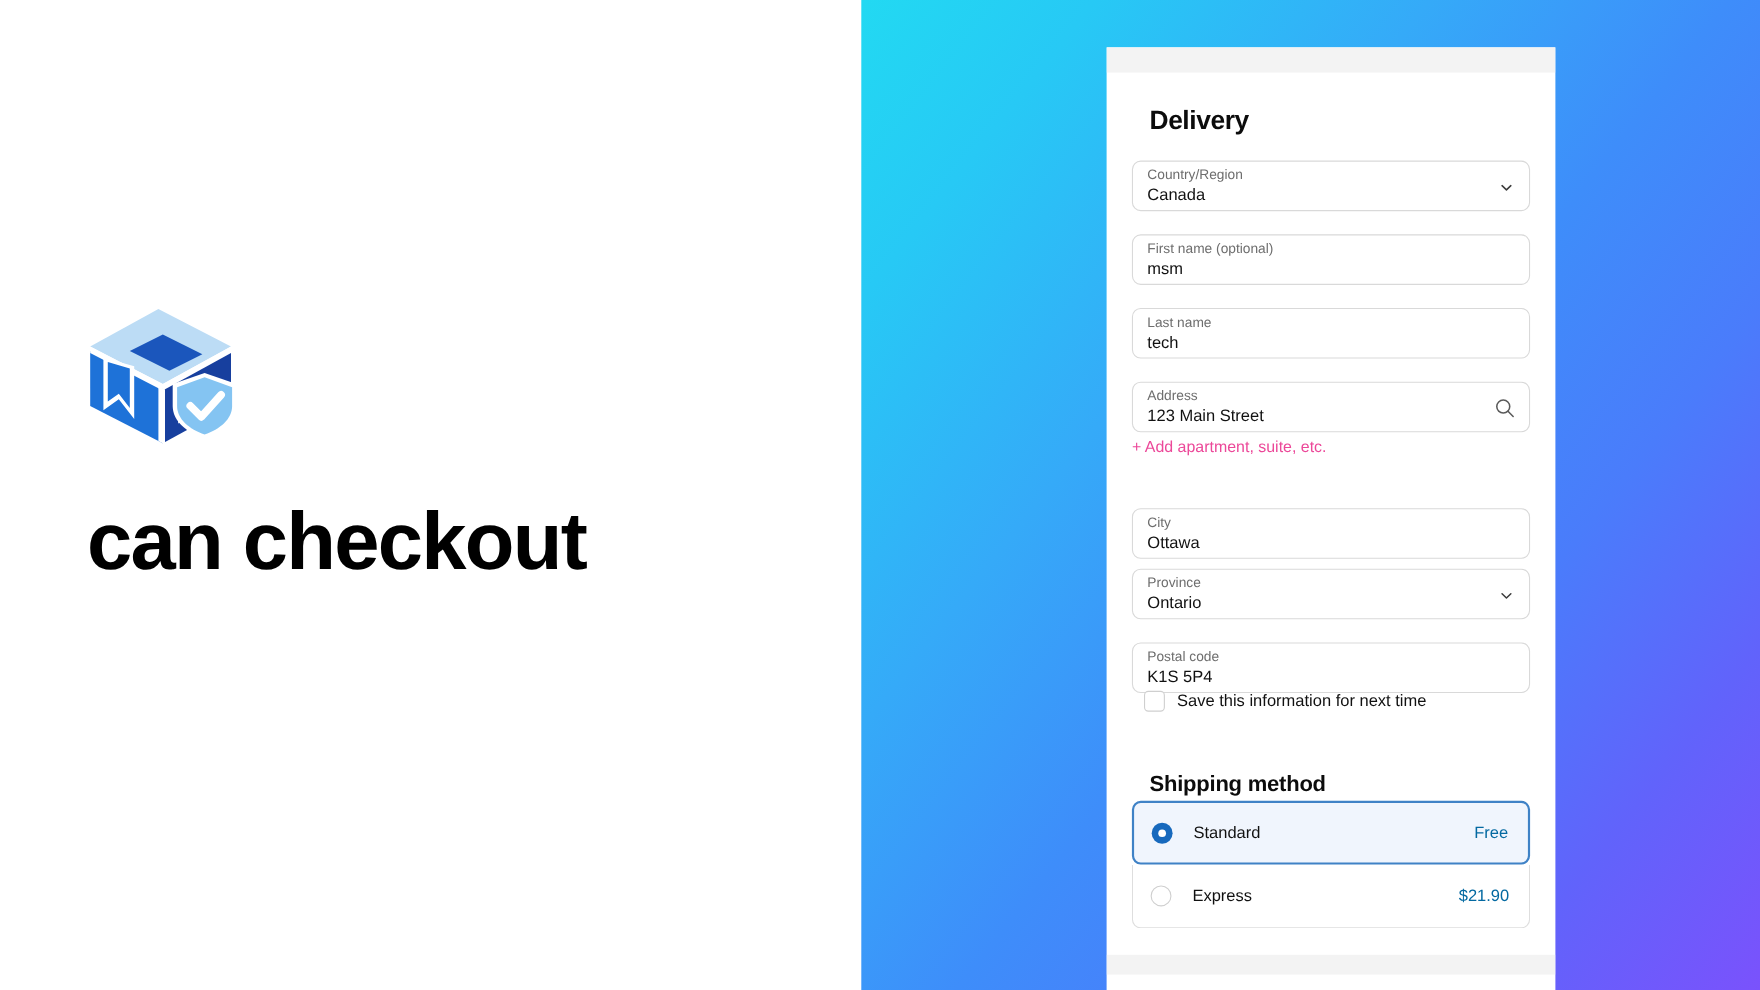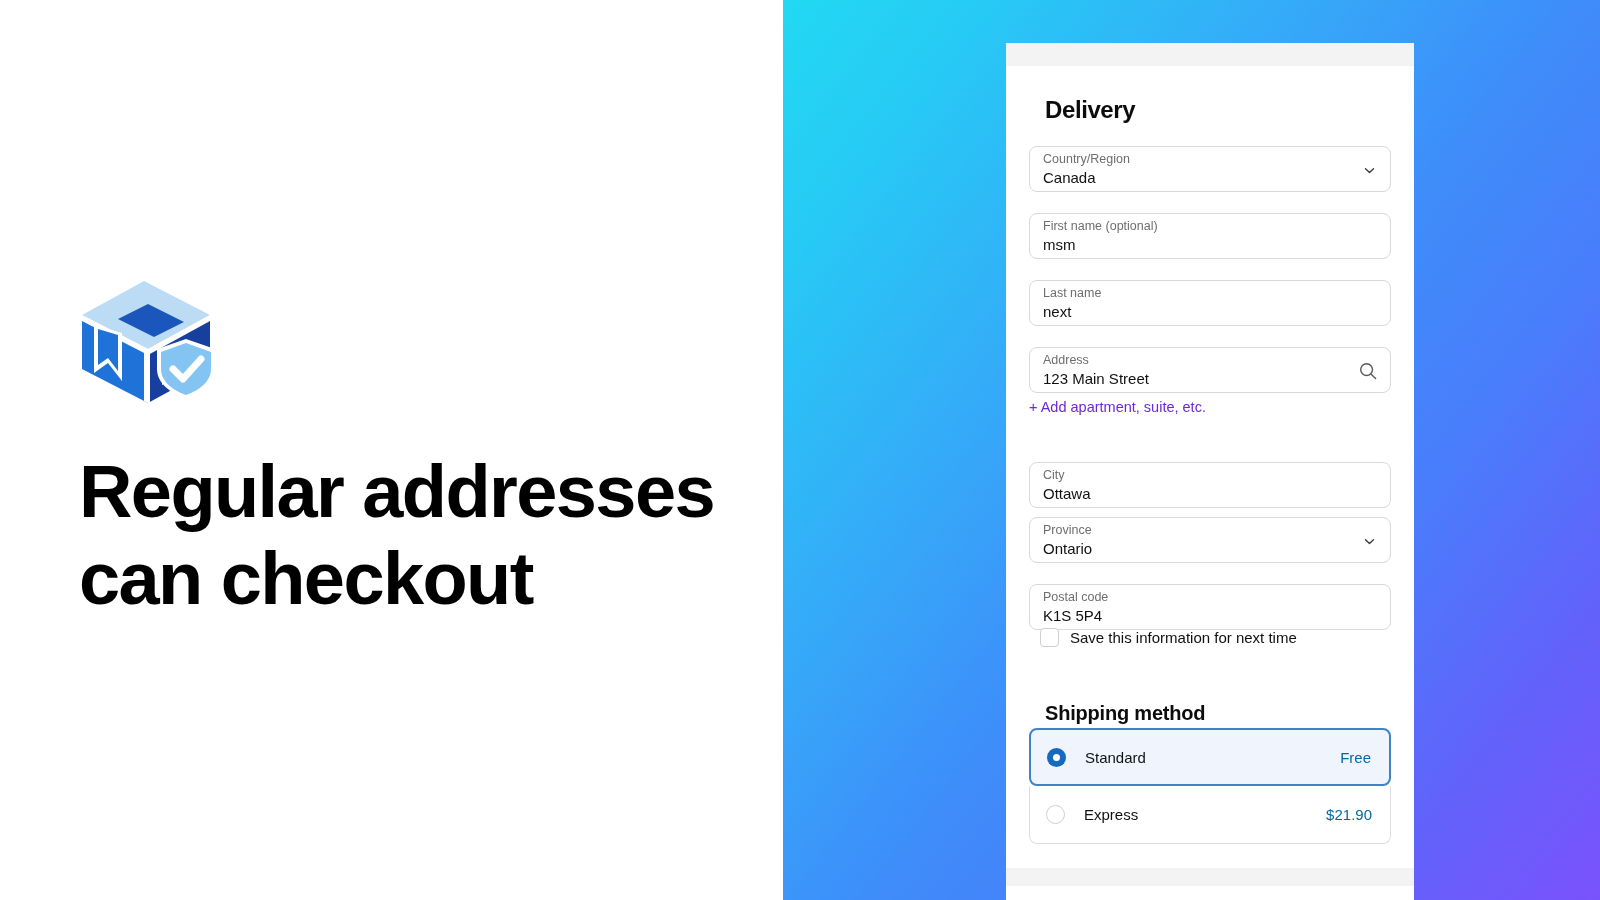--- a/index.html
+++ b/index.html
@@ -162,21 +162,21 @@
     width: 20px;
     height: 20px;
   }
   .mag svg { display: block; }
 
   .add-apt {
     position: absolute;
     left: 23px;
     top: 333px;
     font-size: 14.5px;
-    color: #6d28d9;
+    color: #ec4899;
     white-space: nowrap;
     cursor: pointer;
     text-align: center;
   }
 
   
   .save-row {
     position: absolute;
     left: 34px;
     top: 562px;
@@ -292,21 +292,20 @@
         <polygon points="84,100 112,84 112,92 84,108" fill="#ffffff"></polygon>
 
         <path d="M108,62 L137,72 L137,92 C137,106 124,116 108,122 C92,116 79,106 79,92 L79,72 Z" fill="#ffffff"></path>
         <path d="M108,66 L133,75 L133,92 C133,104 122,113 108,118 C94,113 83,104 83,92 L83,75 Z" fill="#84c4f2"></path>
 
         <path d="M95,92 L105,102 L123,82" fill="none" stroke="#ffffff" stroke-width="7" stroke-linecap="round" stroke-linejoin="round"></path>
       </svg>
     </div>
 
     <h1 class="headline">
-      <span class="hl-line">Regular addresses</span>
       <span class="hl-line">can checkout</span>
     </h1>
   </div>
 
   <div class="gradient-panel"></div>
 
   <div class="checkout-card">
     <div class="card-topbar"></div>
     <div class="card-bottombar"></div>
 
@@ -324,21 +323,21 @@
         </span>
       </div>
 
       <div class="field" style="top:147px;">
         <span class="field-label">First name (optional)</span>
         <span class="field-value">msm</span>
       </div>
 
       <div class="field" style="top:214px;">
         <span class="field-label">Last name</span>
-        <span class="field-value">next</span>
+        <span class="field-value">tech</span>
       </div>
 
       <div class="field" style="top:281px;">
         <span class="field-label">Address</span>
         <span class="field-value">123 Main Street</span>
         <span class="mag">
           <svg viewBox="0 0 20 20" width="20" height="20">
             <circle cx="8.6" cy="8.6" r="5.9" fill="none" stroke="#5a5a5a" stroke-width="1.4"></circle>
             <line x1="12.9" y1="12.9" x2="17.6" y2="17.6" stroke="#5a5a5a" stroke-width="1.4" stroke-linecap="round"></line>
           </svg>

